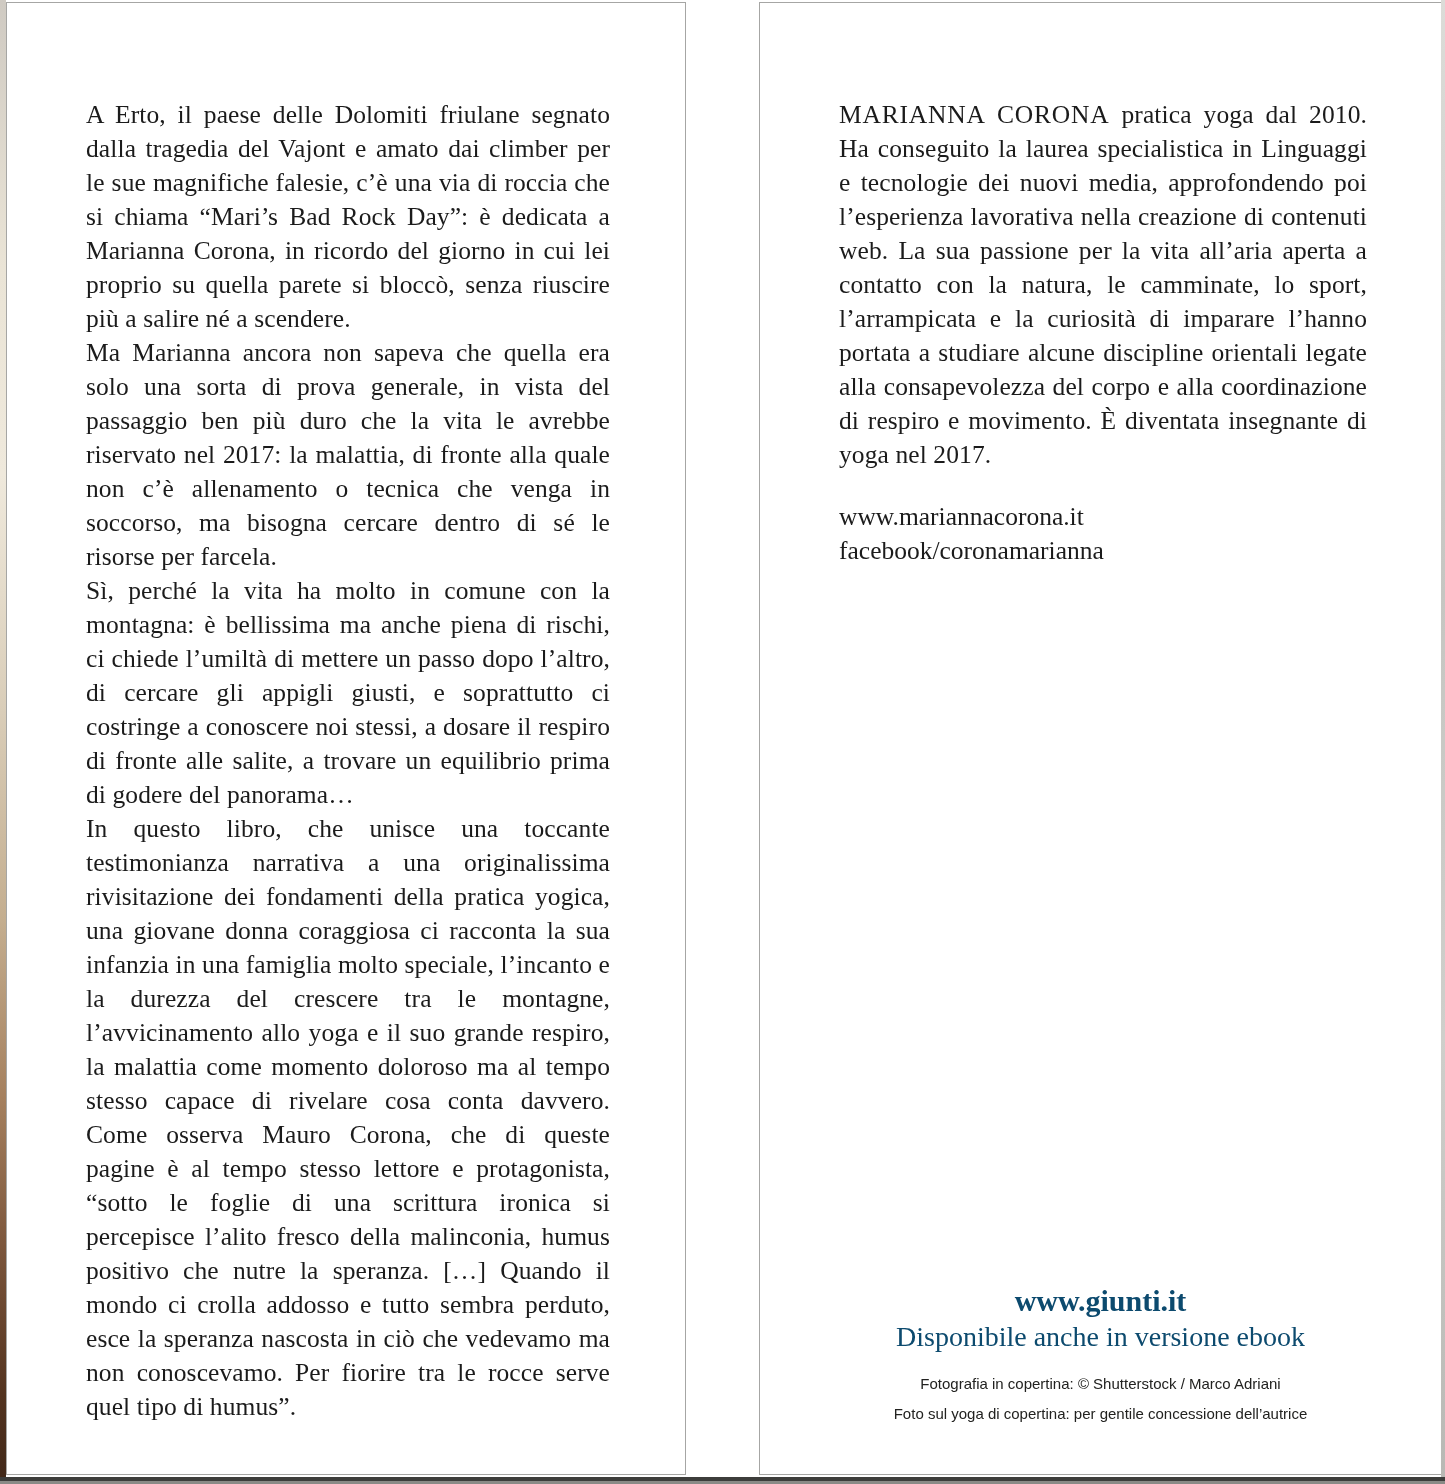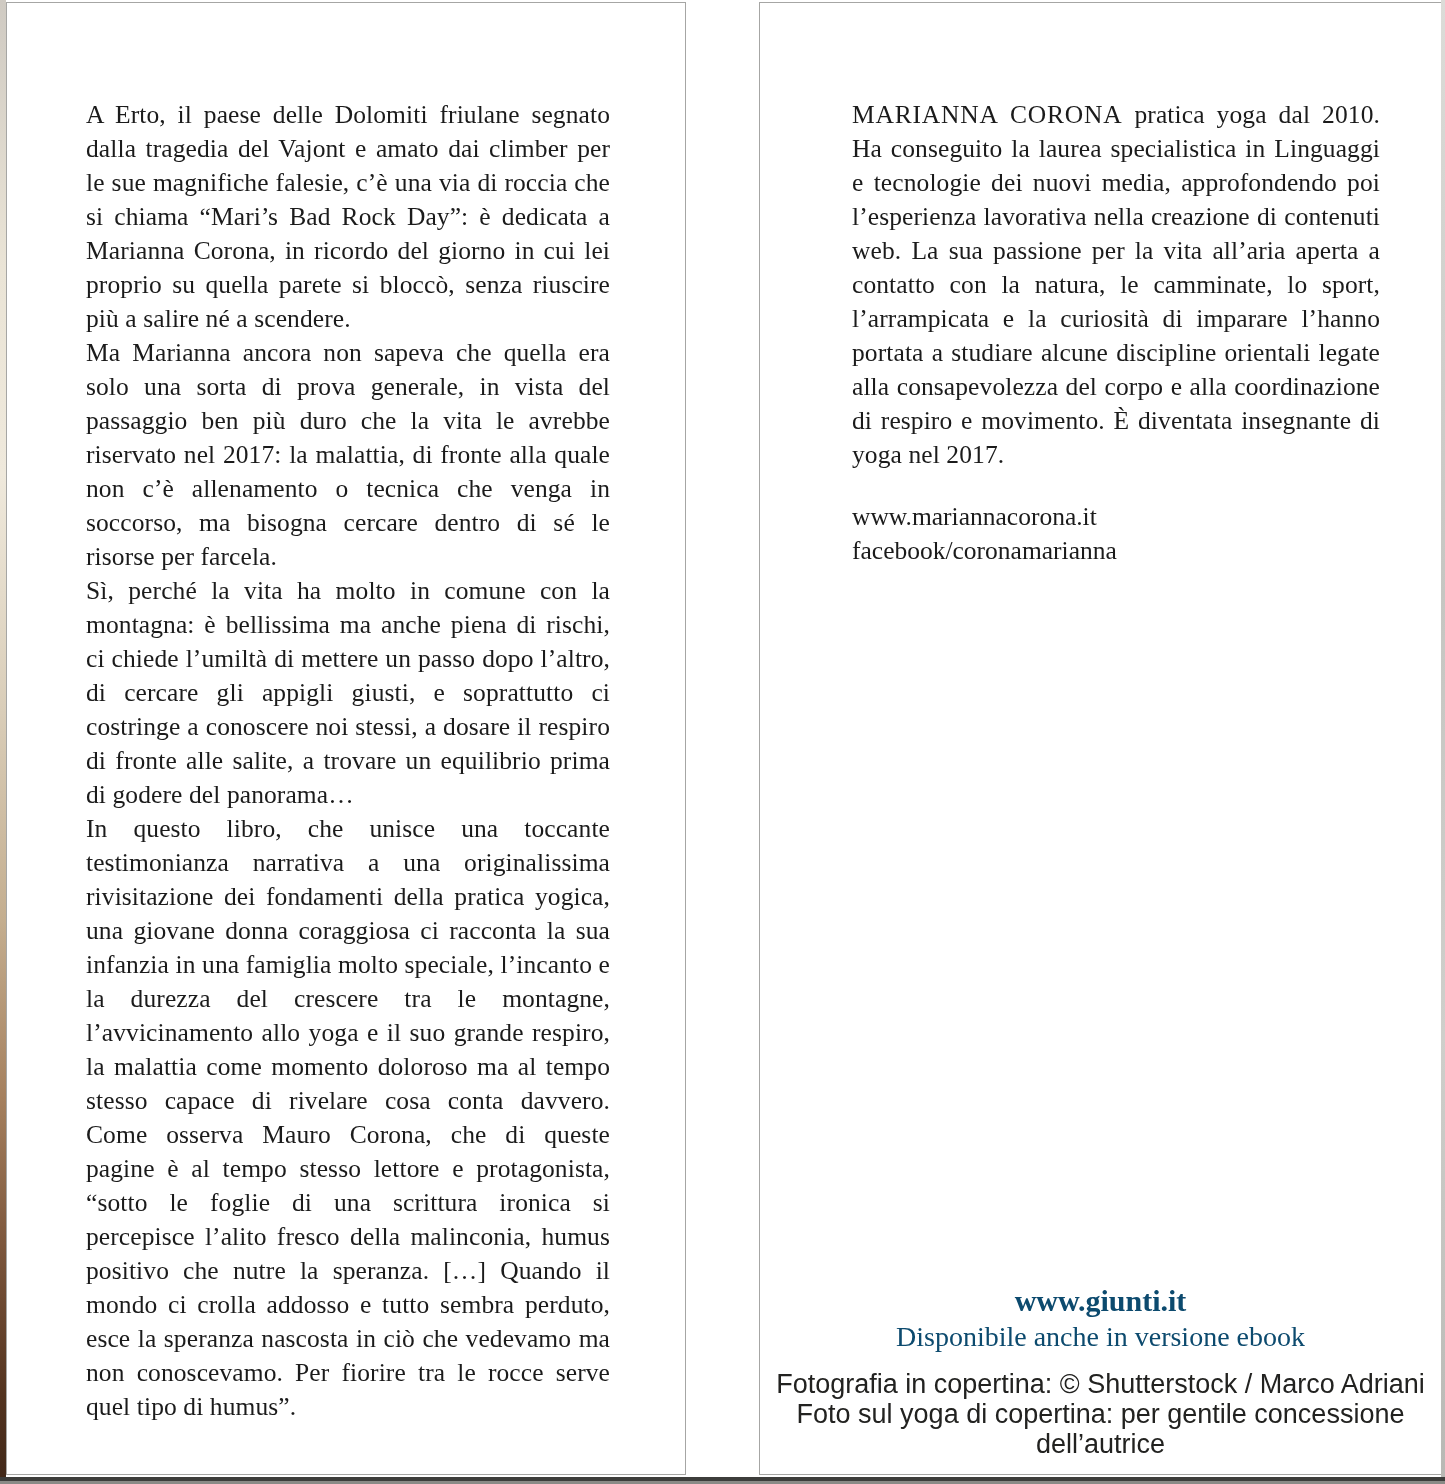--- a/index.html
+++ b/index.html
@@ -40,21 +40,21 @@
   .panel-left  { left: 6px;   width: 680px; }
   .panel-right { left: 759px; width: 683px; }
 
   .text-block {
     position: absolute;
     color: #1b1b1b;
     font-size: 25.5px;
     line-height: 34px;
   }
   .flap-text-left  { left: 79px;  top: 95px; width: 524px; }
-  .flap-text-right { left: 92px;  top: 95px; width: 528px; }
+  .flap-text-right { left: 79px;  top: 95px; width: 528px; }
 
   .para {
     margin: 0;
     text-align: justify;
     letter-spacing: 0.1px;
   }
   .author-name { letter-spacing: 0.8px; }
 
   .links { margin-top: 28px; }
   .link-line { text-align: left; }
@@ -63,21 +63,21 @@
     position: absolute; left: 0; top: 1280px; width: 681px;
     text-align: center; color: #0c4a6e;
   }
   .publisher-url { font-size: 30px; font-weight: bold; line-height: 36px; }
   .ebook-note    { font-size: 28px; font-weight: normal; line-height: 36px; }
 
   .credits {
     position: absolute; left: 0; top: 1366px; width: 681px;
     text-align: center;
     font-family: "Liberation Sans", "DejaVu Sans", sans-serif;
-    font-size: 27px; line-height: 30px; color: #222220;
+    font-size: 15px; line-height: 30px; color: #222220;
   }
 </style>
 </head>
 <body>
 
 <div class="page">
 
   <div class="edge-strip-left"></div>
 
   <div class="panel panel-left">

